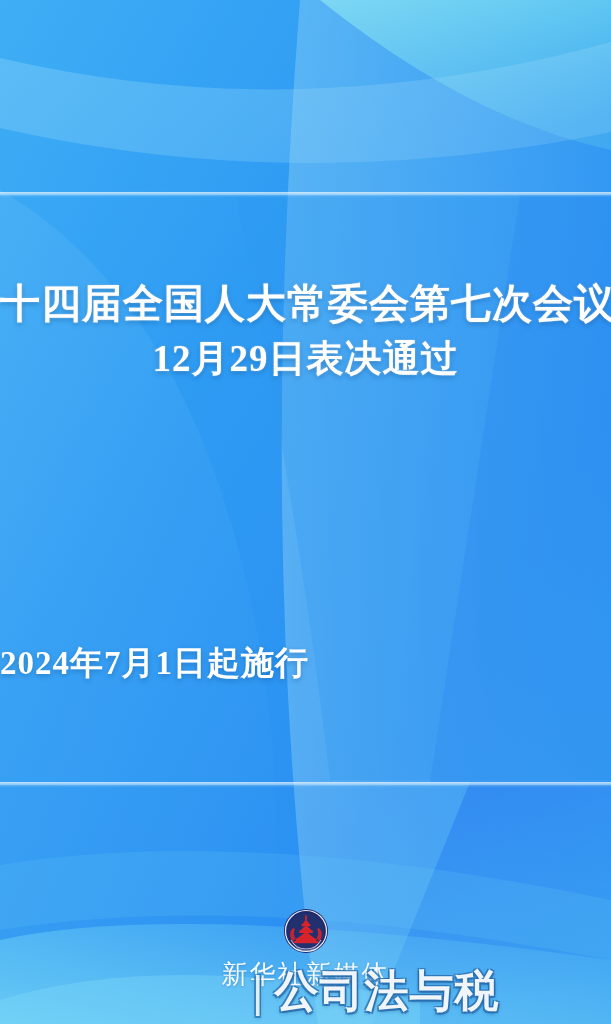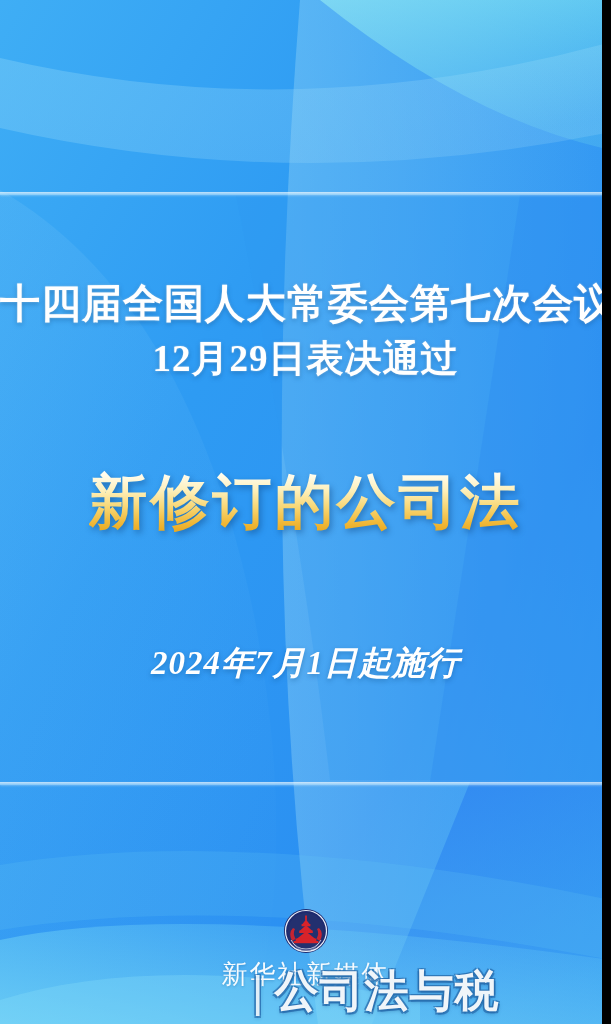--- a/index.html
+++ b/index.html
@@ -2,26 +2,25 @@
 <html><head>
 <meta charset="utf-8">
 <style>
   html, body {
     margin: 0;
     padding: 0;
     background: #000;
   }
   #poster {
     position: relative;
-    width: 554px;
+    width: 611px;
     height: 1024px;
     overflow: hidden;
     font-family: "Liberation Serif", "DejaVu Serif", serif;
     background: linear-gradient(160deg, #3BA8F4 0%, #2E9BF3 30%, #2B93F2 60%, #3AA5F3 100%);
-    padding-left: 48px;
   }
 
   
   .bg-layer { position: absolute; inset: 0; overflow: hidden; }
   .bg-layer svg { display: block; width: 611px; height: 1024px; }
 
   
   .rule {
     position: absolute;
     left: 0;
@@ -85,27 +84,26 @@
     color: transparent;
     -webkit-text-fill-color: transparent;
     filter: drop-shadow(2px 3px 3px rgba(8,60,120,0.45));
   }
 
   .subline {
     position: absolute;
     top: 641px;
     left: 0;
     width: 611px;
-    text-align: center;
+    text-align: left;
     color: #ffffff;
     font-size: 33px;
     font-weight: 700;
     letter-spacing: 1px;
     text-shadow: 0 2px 5px rgba(10,70,130,0.38);
-    font-style: italic;
   }
 
   
   .brand-logo {
     position: absolute;
     top: 908px;
     left: 50%;
     transform: translateX(-50%);
     width: 46px;
     height: 46px;
@@ -217,23 +215,20 @@
   <div class="rule rule-top"></div>
   <div class="rule rule-bottom"></div>
 
   <div class="content">
 
     <div class="headline-block">
       <div class="headline-line l1">十四届全国人大常委会第七次会议</div>
       <div class="headline-line l2">12月29日表决通过</div>
     </div>
 
-    <div class="gold-title">
-      <span>新修订的公司法</span>
-    </div>
 
     <div class="subline">2024年7月1日起施行</div>
 
     <div class="brand-logo">
       <svg viewBox="0 0 46 46" width="46" height="46" aria-hidden="true">
         <circle cx="23" cy="23" r="22" fill="#1F2A6E"></circle>
         <circle cx="23" cy="23" r="20.5" fill="none" stroke="#E8EEF8" stroke-width="1.2"></circle>
         <circle cx="23" cy="23" r="18" fill="#23306F"></circle>
 
         <g fill="#D8232A">

